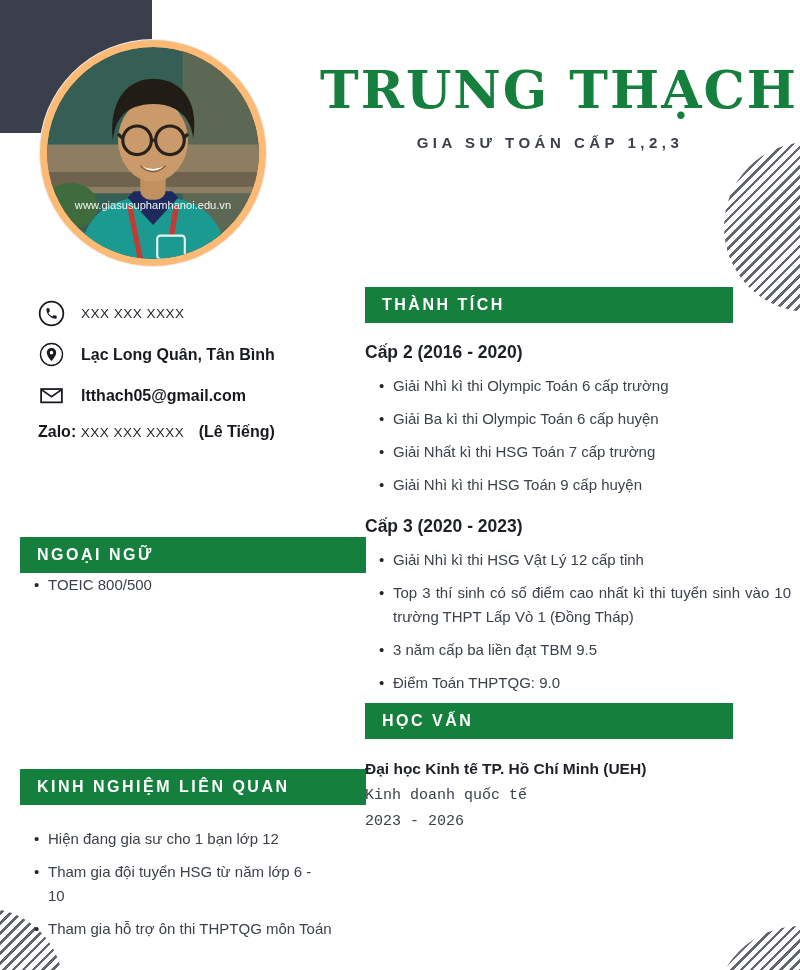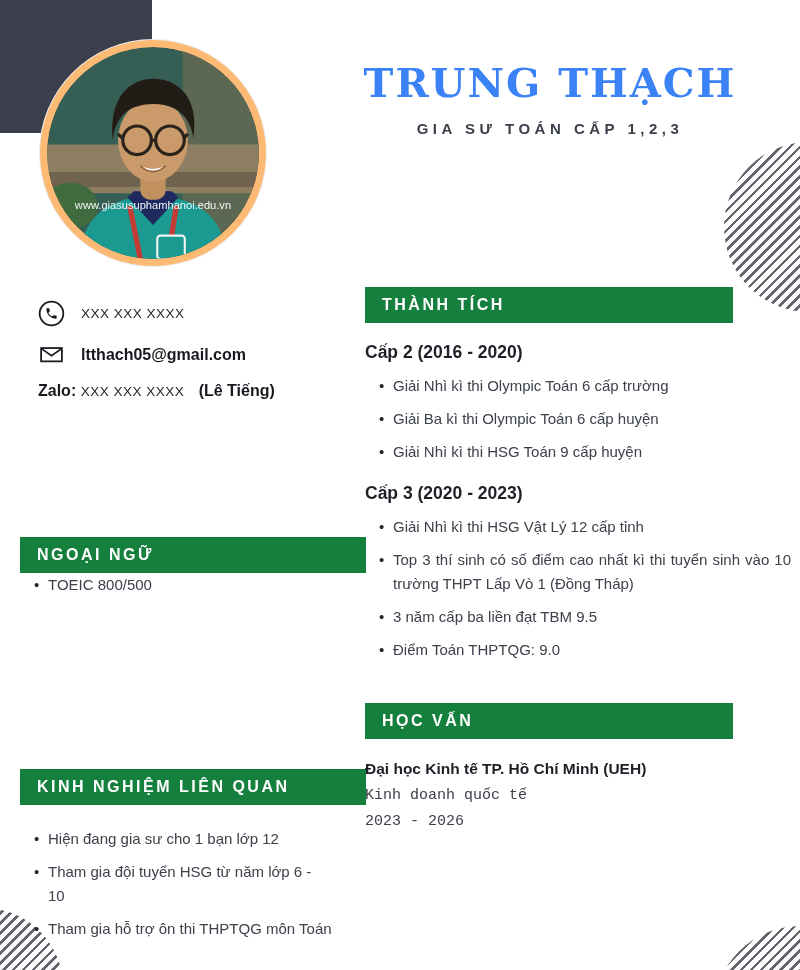--- a/index.html
+++ b/index.html
@@ -18,22 +18,22 @@
   .stripe-br{left:714px;top:926px;width:172px;height:172px;}
   
   .photo-wrap{
     position:absolute;left:40px;top:40px;width:226px;height:226px;border-radius:50%;
     background:#fdba74;box-shadow:0 0 0 1px #ececec;display:flex;align-items:center;justify-content:center;
   }
   .photo-wrap svg{border-radius:50%;}
   
   .title-block{position:absolute;left:320px;top:60px;width:460px;text-align:center;}
   .name{
-    font-family:"DejaVu Serif","Liberation Serif",serif;font-weight:700;color:#3b82f6;
-    font-size:40px;letter-spacing:2px;line-height:1.15;white-space:nowrap;
+    font-family:"DejaVu Serif","Liberation Serif",serif;font-weight:700;color:#15803d;
+    font-size:52px;letter-spacing:2px;line-height:1.15;white-space:nowrap;
   }
   .role{
     margin-top:14px;font-size:15px;font-weight:700;letter-spacing:4.5px;color:#3a3f4a;
   }
   
   .bar{
     background:#15803d;color:#ffffff;font-weight:700;font-size:16px;letter-spacing:2.5px;
     padding:9px 0 9px 17px;box-sizing:border-box;
   }
   
@@ -125,20 +125,27 @@
       <svg class="c-icon" viewBox="0 0 26 26">
         <circle cx="13" cy="13" r="11.4" fill="none" stroke="#17191f" stroke-width="1.7"></circle>
         <g transform="translate(6.4,6.4) scale(0.55)">
           <path d="M6.6 10.8c1.4 2.8 3.8 5.1 6.6 6.6l2.2-2.2c.3-.3.7-.4 1-.2 1.1.4 2.3.6 3.6.6.6 0 1 .4 1 1V20c0 .6-.4 1-1 1C10.8 21 3 13.2 3 4c0-.6.4-1 1-1h3.5c.6 0 1 .4 1 1 0 1.2.2 2.4.6 3.6.1.3 0 .7-.2 1l-2.3 2.2z" fill="#17191f"></path>
         </g>
       </svg>
       <span class="xnum">xxx xxx xxxx</span>
     </div>
     <div class="c-row">
       <svg class="c-icon" viewBox="0 0 26 26">
+        <circle cx="13" cy="13" r="10.6" fill="none" stroke="#17191f" stroke-width="1.3"></circle>
+        <path d="M13 6.8c-2.5 0-4.5 2-4.5 4.5 0 3.3 4.5 7.9 4.5 7.9s4.5-4.6 4.5-7.9c0-2.5-2-4.5-4.5-4.5zm0 6.1a1.7 1.7 0 1 1 0-3.4 1.7 1.7 0 0 1 0 3.4z" fill="#17191f"></path>
+      </svg>
+      <span class="c-text">Lạc Long Quân, Tân Bình</span>
+    </div>
+    <div class="c-row">
+      <svg class="c-icon" viewBox="0 0 26 26">
         <rect x="3" y="6.8" width="20" height="12.8" fill="none" stroke="#17191f" stroke-width="1.7"></rect>
         <path d="M3.6 7.6 13 14.2 22.4 7.6" fill="none" stroke="#17191f" stroke-width="1.7"></path>
       </svg>
       <span class="c-text">ltthach05@gmail.com</span>
     </div>
     <div class="zalo-row">
       <span class="zl">Zalo:</span>
       <span class="xnum">xxx xxx xxxx</span>
       <span class="zn">(Lê Tiếng)</span>
     </div>
@@ -159,20 +166,21 @@
       <li>Tham gia hỗ trợ ôn thi THPTQG môn Toán</li>
     </ul>
   </div>
 
   <div class="sec-right" style="top:287px;">
     <div class="bar">THÀNH TÍCH</div>
     <div class="grp-title">Cấp 2 (2016 - 2020)</div>
     <ul class="blist right-list">
       <li>Giải Nhì kì thi Olympic Toán 6 cấp trường</li>
       <li>Giải Ba kì thi Olympic Toán 6 cấp huyện</li>
+      <li>Giải Nhất kì thi HSG Toán 7 cấp trường</li>
       <li>Giải Nhì kì thi HSG Toán 9 cấp huyện</li>
     </ul>
     <div class="grp-title">Cấp 3 (2020 - 2023)</div>
     <ul class="blist right-list">
       <li>Giải Nhì kì thi HSG Vật Lý 12 cấp tỉnh</li>
       <li>Top 3 thí sinh có số điểm cao nhất kì thi tuyển sinh vào 10 trường THPT Lấp Vò 1 (Đồng Tháp)</li>
       <li>3 năm cấp ba liền đạt TBM 9.5</li>
       <li>Điểm Toán THPTQG: 9.0</li>
     </ul>
   </div>

